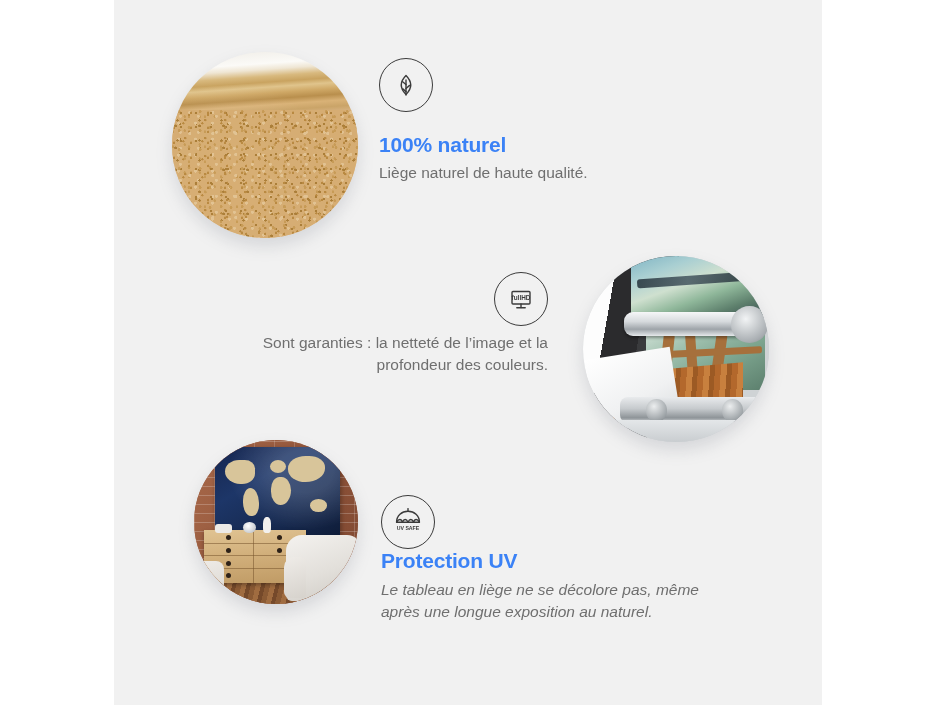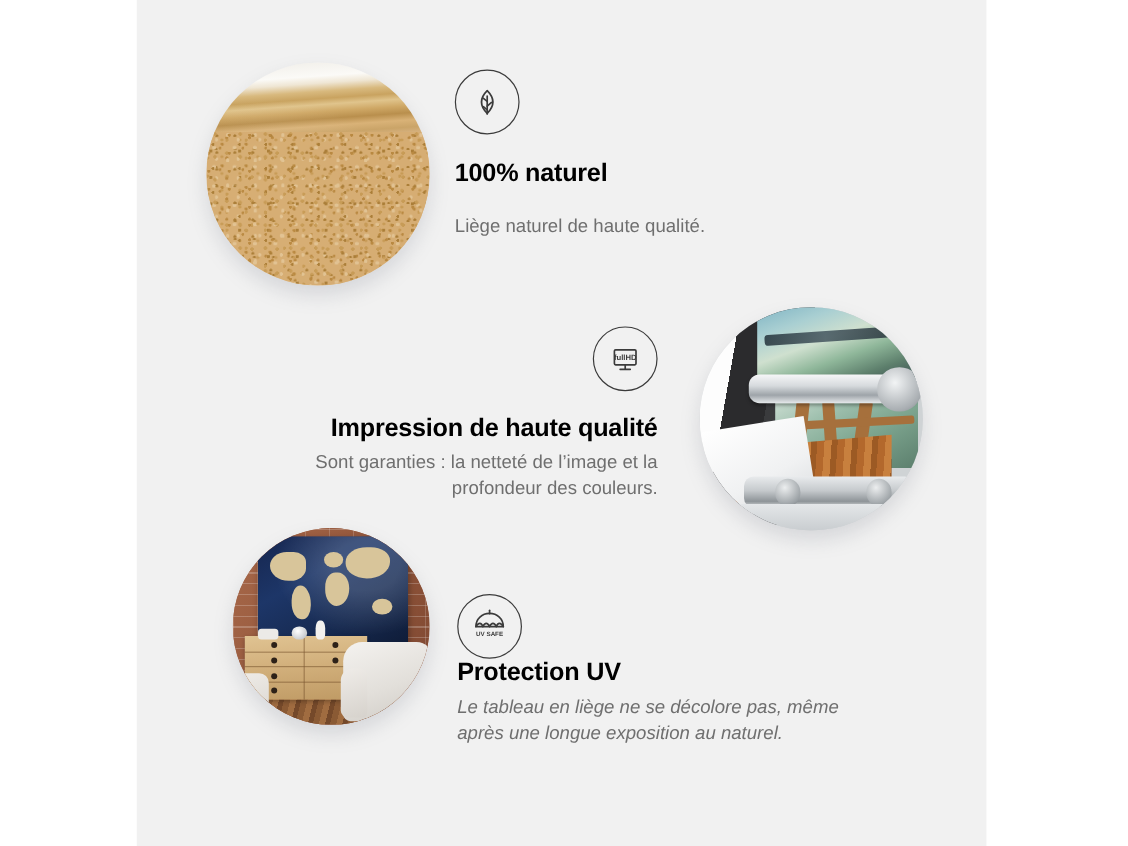--- a/index.html
+++ b/index.html
@@ -43,21 +43,21 @@
     border: 1.6px solid #3b3b3b;
     box-sizing: border-box;
     display: flex;
     align-items: center;
     justify-content: center;
   }
 
   .heading {
     font-size: 21px;
     font-weight: bold;
-    color: #000000;
+    color: #3b82f6;
     letter-spacing: -0.2px;
     white-space: nowrap;
   }
 
   .subtext {
     font-size: 15.5px;
     color: #6f6f6f;
     line-height: 1.42;
   }
 
@@ -279,21 +279,21 @@
     <div class="icon-wrap ico">
       <svg width="30" height="30" viewBox="0 0 30 30">
         <path d="M15 5.5 C21 11.5 21.5 18 15 24.5 C8.5 18 9 11.5 15 5.5 Z"></path>
         <line x1="15" y1="10" x2="15" y2="25"></line>
         <line x1="15" y1="14.5" x2="11.6" y2="11.8"></line>
         <line x1="15" y1="18.5" x2="18.6" y2="15.4"></line>
         <line x1="15" y1="21.6" x2="11.8" y2="18.9"></line>
       </svg>
     </div>
     <div class="heading" style="margin-top:21px;">100% naturel</div>
-    <div class="subtext" style="margin-top:21px;">Liège naturel de haute qualité.</div>
+    <div class="subtext" style="margin-top:5px;">Liège naturel de haute qualité.</div>
   </div>
 
   <div class="photo" id="photo-printer">
     <div class="bg-dark"></div>
     <div class="art-top"></div>
     <div class="art-mid"></div>
     <div class="plank p1"></div>
     <div class="plank p2"></div>
     <div class="plank p3"></div>
     <div class="plank p4"></div>
@@ -312,21 +312,20 @@
 
   <div class="feature" style="left:228px; top:272px; width:320px; text-align:right;">
     <div class="icon-wrap ico" style="margin-left:auto;">
       <svg width="32" height="32" viewBox="0 0 32 32">
         <rect x="7" y="8.5" width="18" height="12.5" rx="1"></rect>
         <line x1="16" y1="21" x2="16" y2="24.6"></line>
         <line x1="11.8" y1="24.8" x2="20.2" y2="24.8"></line>
         <text x="16" y="16.6" text-anchor="middle" font-size="6.4" font-weight="bold">fullHD</text>
       </svg>
     </div>
-    <div class="heading" style="margin-top:19px;">Impression de haute qualité</div>
     <div class="subtext" style="margin-top:6px;">
       <span>Sont garanties : la netteté de l’image et la</span><br>
       <span>profondeur des couleurs.</span>
     </div>
   </div>
 
   <div class="photo" id="photo-interior">
     <div class="brick"></div>
     <div class="map">
       <div class="land l-na"></div>

